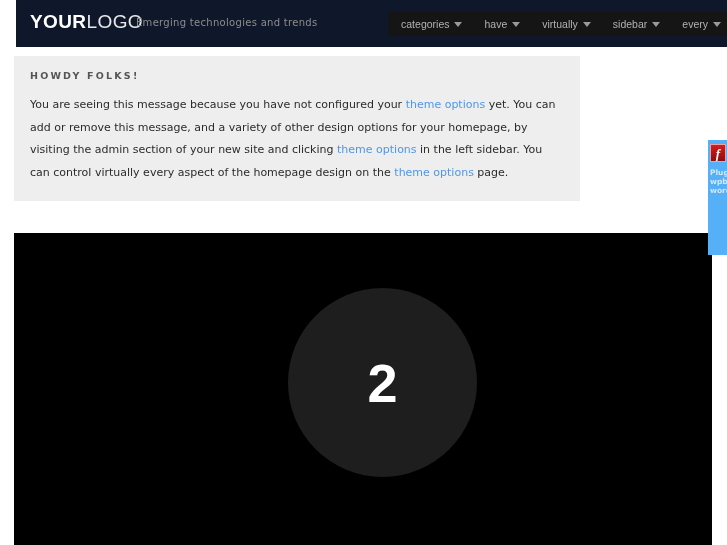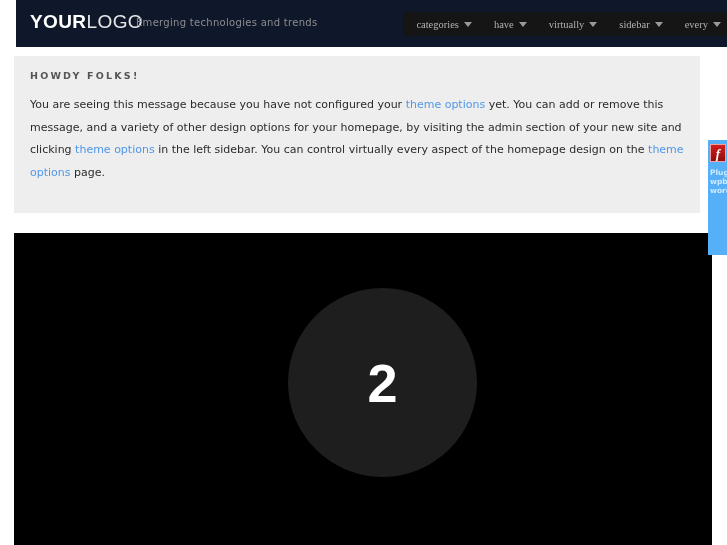--- a/index.html
+++ b/index.html
@@ -66,42 +66,42 @@
     background: #151515;
     display: flex;
     align-items: center;
     padding: 0 2px;
   }
   .nav-item {
     display: flex;
     align-items: center;
     gap: 5px;
     padding: 4px 11px;
-    font-family: Liberation Serif, serif;
+    font-family: Liberation Sans, sans-serif;
     font-size: 10.5px;
     color: #b2b2b2;
     cursor: pointer;
     white-space: nowrap;
   }
   .caret {
     width: 0; height: 0;
     border-left: 4px solid transparent;
     border-right: 4px solid transparent;
     border-top: 5px solid #9a9a9a;
     display: inline-block;
   }
 
   
   #notice-box {
     position: absolute;
     left: 14px;
     top: 56px;
-    width: 686px;
+    width: 566px;
     background: #eeeeee;
-    padding: 14px 16px 28px 16px;
+    padding: 14px 16px 16px 16px;
     box-sizing: border-box;
   }
   #notice-title {
     font-family: "DejaVu Sans", sans-serif;
     font-size: 9.5px;
     font-weight: bold;
     color: #555555;
     letter-spacing: 2.2px;
     margin-bottom: 13px;
   }

